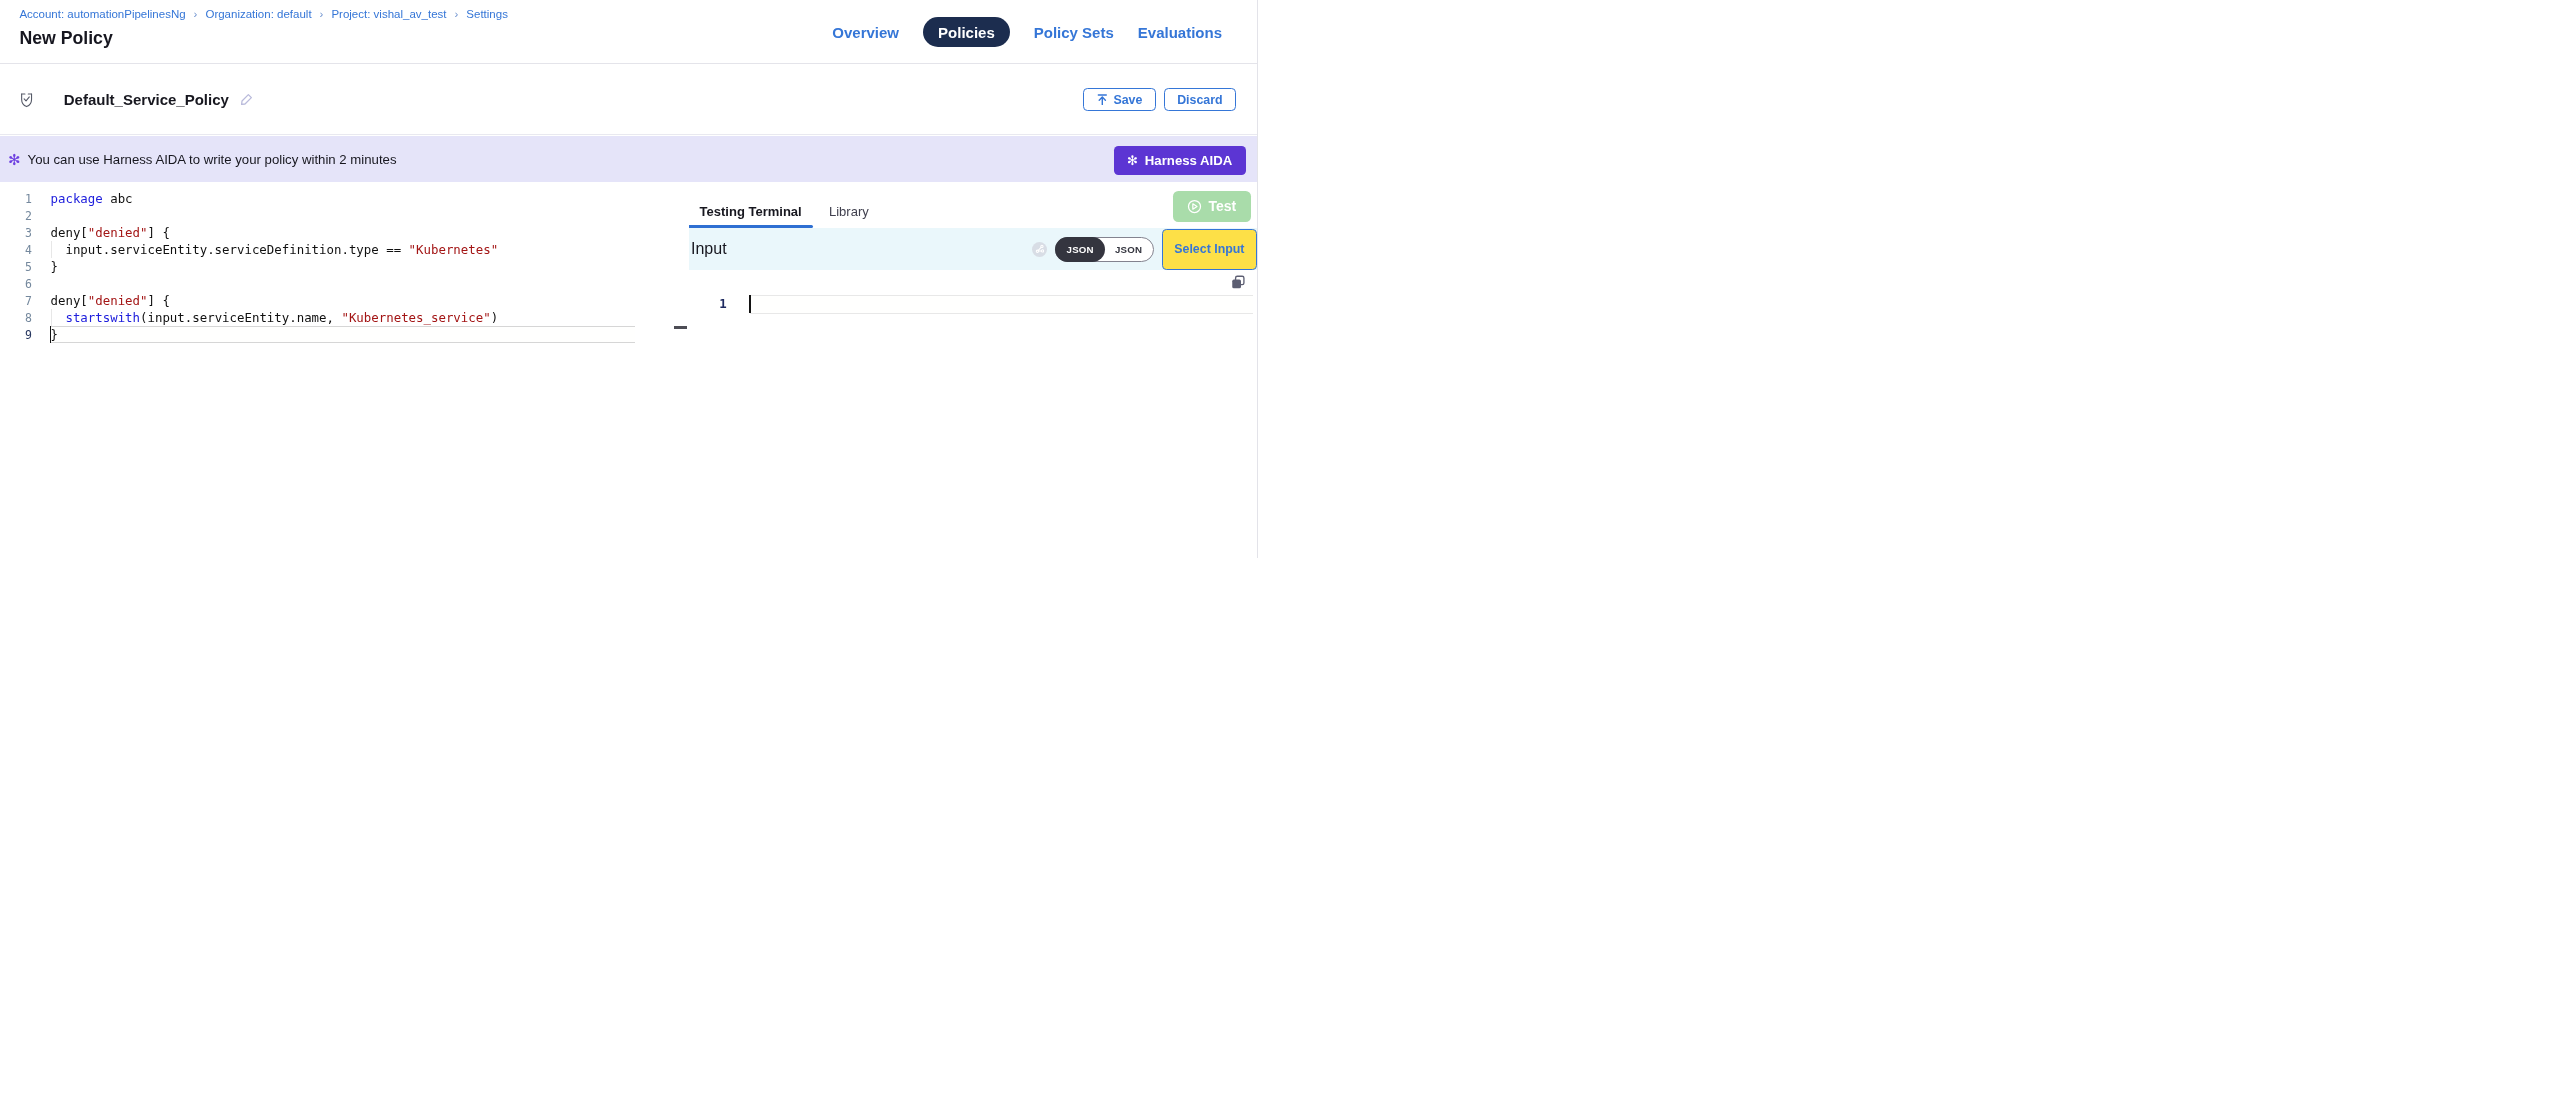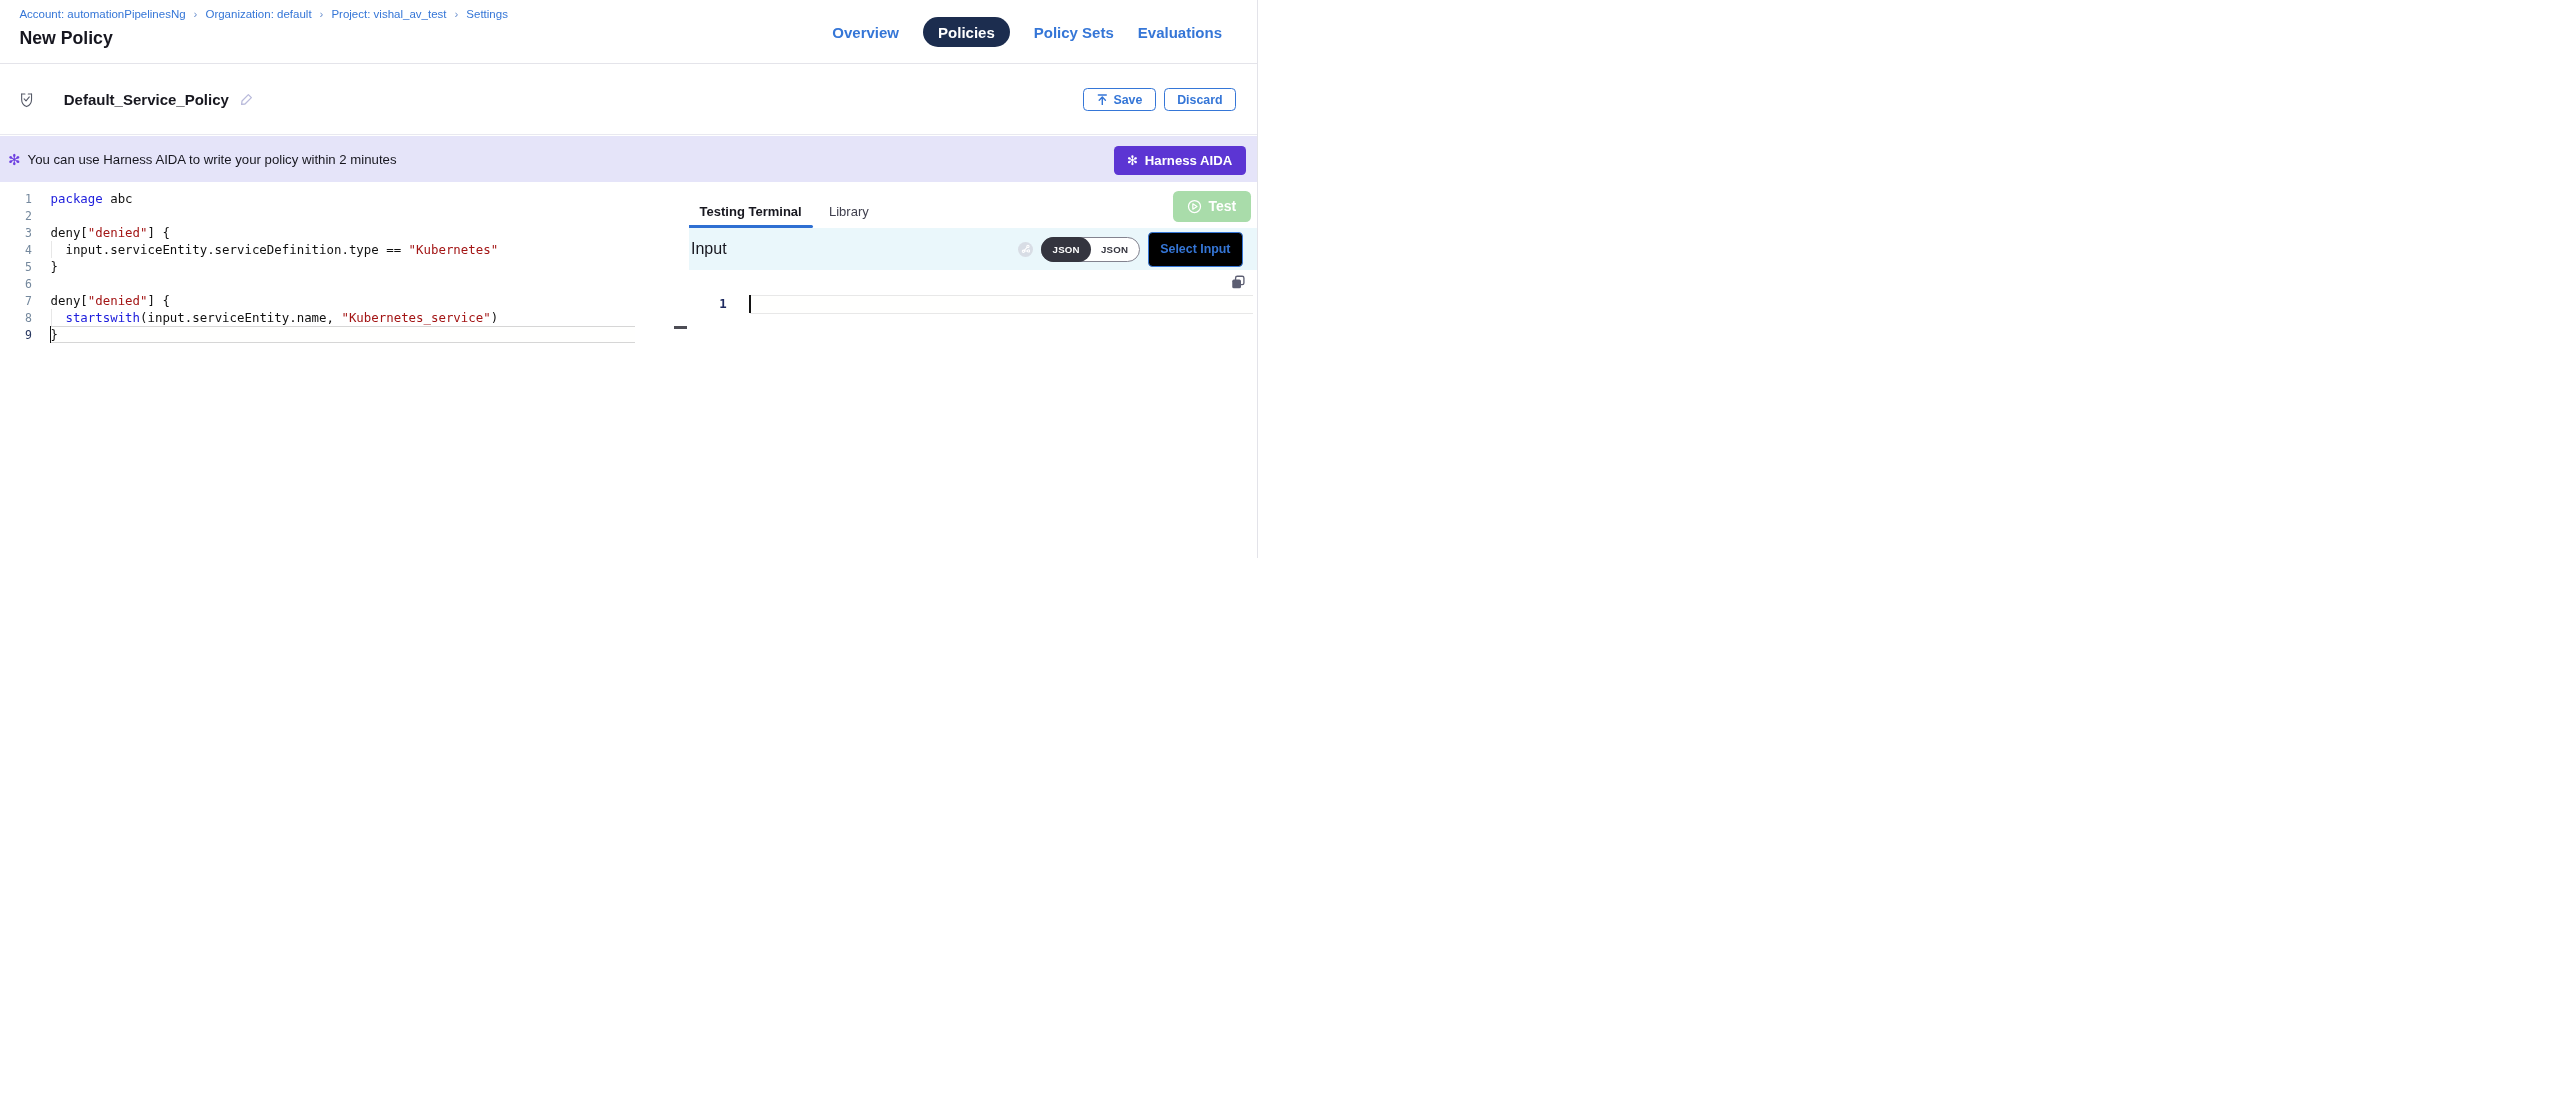--- a/index.html
+++ b/index.html
@@ -53,26 +53,26 @@
   .right-panel { position:absolute; left:689px; top:182px; width:568px; height:376px; background:#fff; }
   .terminal-tabs { position:absolute; left:0; top:0; width:100%; height:46px; }
   .terminal-tab { position:absolute; top:22px; font-size:13px; cursor:pointer; }
   .terminal-tab.t0 { left:10.6px; font-weight:bold; color:#17171f; }
   .terminal-tab.t1 { left:140px; font-weight:normal; color:#41414f; }
   .tab-underline { position:absolute; left:0; top:43px; width:124px; height:2.6px; background:#2e6fd2; border-radius:0 2.6px 2.6px 0; }
   .test-btn { position:absolute; right:6.2px; top:8.8px; width:78px; height:31px; background:#a9dcaa; border:none; border-radius:5.3px; color:#fff; font-size:14px; font-weight:bold; display:flex; align-items:center; justify-content:center; gap:6.2px; cursor:default; font-family:inherit; }
 
   .input-band { position:absolute; left:0; top:46px; width:100%; height:42px; background:#eaf7fb; display:flex; align-items:center; }
   .input-label { margin-left:2px; font-size:16px; color:#17171f; }
-  .band-right { position:absolute; right:14px; top:0; height:42px; display:flex; align-items:center; gap:8px; }
+  .band-right { position:absolute; right:0; top:0; height:42px; display:flex; align-items:center; gap:8px; }
   .fork-icon { width:15px; height:15px; border-radius:50%; background:#d8dde5; display:flex; align-items:center; justify-content:center; cursor:pointer; }
   .format-toggle { display:flex; align-items:center; height:25px; border:0.9px solid #83838f; border-radius:12.4px; background:#fff; }
   .fmt-opt { height:25px; display:flex; align-items:center; padding:0 10.6px; font-size:9.7px; font-weight:bold; letter-spacing:0.2px; cursor:pointer; color:#34353f; margin:-0.9px 0; }
   .fmt-opt.sel { background:#34353f; color:#fff; border-radius:12.4px; margin:-0.9px; padding:0 11.5px; }
-  .select-input-btn { height:35px; padding:0 11.5px; background:#000000; border:1.3px solid #3576d7; border-radius:4.4px; color:#3576d7; font-size:12.4px; font-weight:600; cursor:pointer; font-family:inherit; }
+  .select-input-btn { height:41px; padding:0 11.5px; background:#fde047; border:1.3px solid #3576d7; border-radius:4.4px; color:#3576d7; font-size:12.4px; font-weight:600; cursor:pointer; font-family:inherit; }
 
   .copy-icon { position:absolute; right:11.5px; top:93px; cursor:pointer; }
 
   .input-editor-line { position:absolute; left:0; top:113px; width:100%; height:18.5px; }
   .input-gutter { position:absolute; left:27px; top:0.9px; width:10.6px; text-align:right; font-family:"DejaVu Sans Mono","Liberation Mono",monospace; font-size:12.4px; font-weight:bold; color:#1e2a60; }
   .input-current-line { position:absolute; left:61px; top:0; width:503px; height:18.5px; background:#fffffe; border-top:0.9px solid #e8e8e8; border-bottom:0.9px solid #e8e8e8; }
   .input-cursor { position:absolute; left:-0.9px; top:-0.9px; bottom:-0.9px; width:1.8px; background:#131313; }
 
   .icon-svg { display:block; }
 </style>

